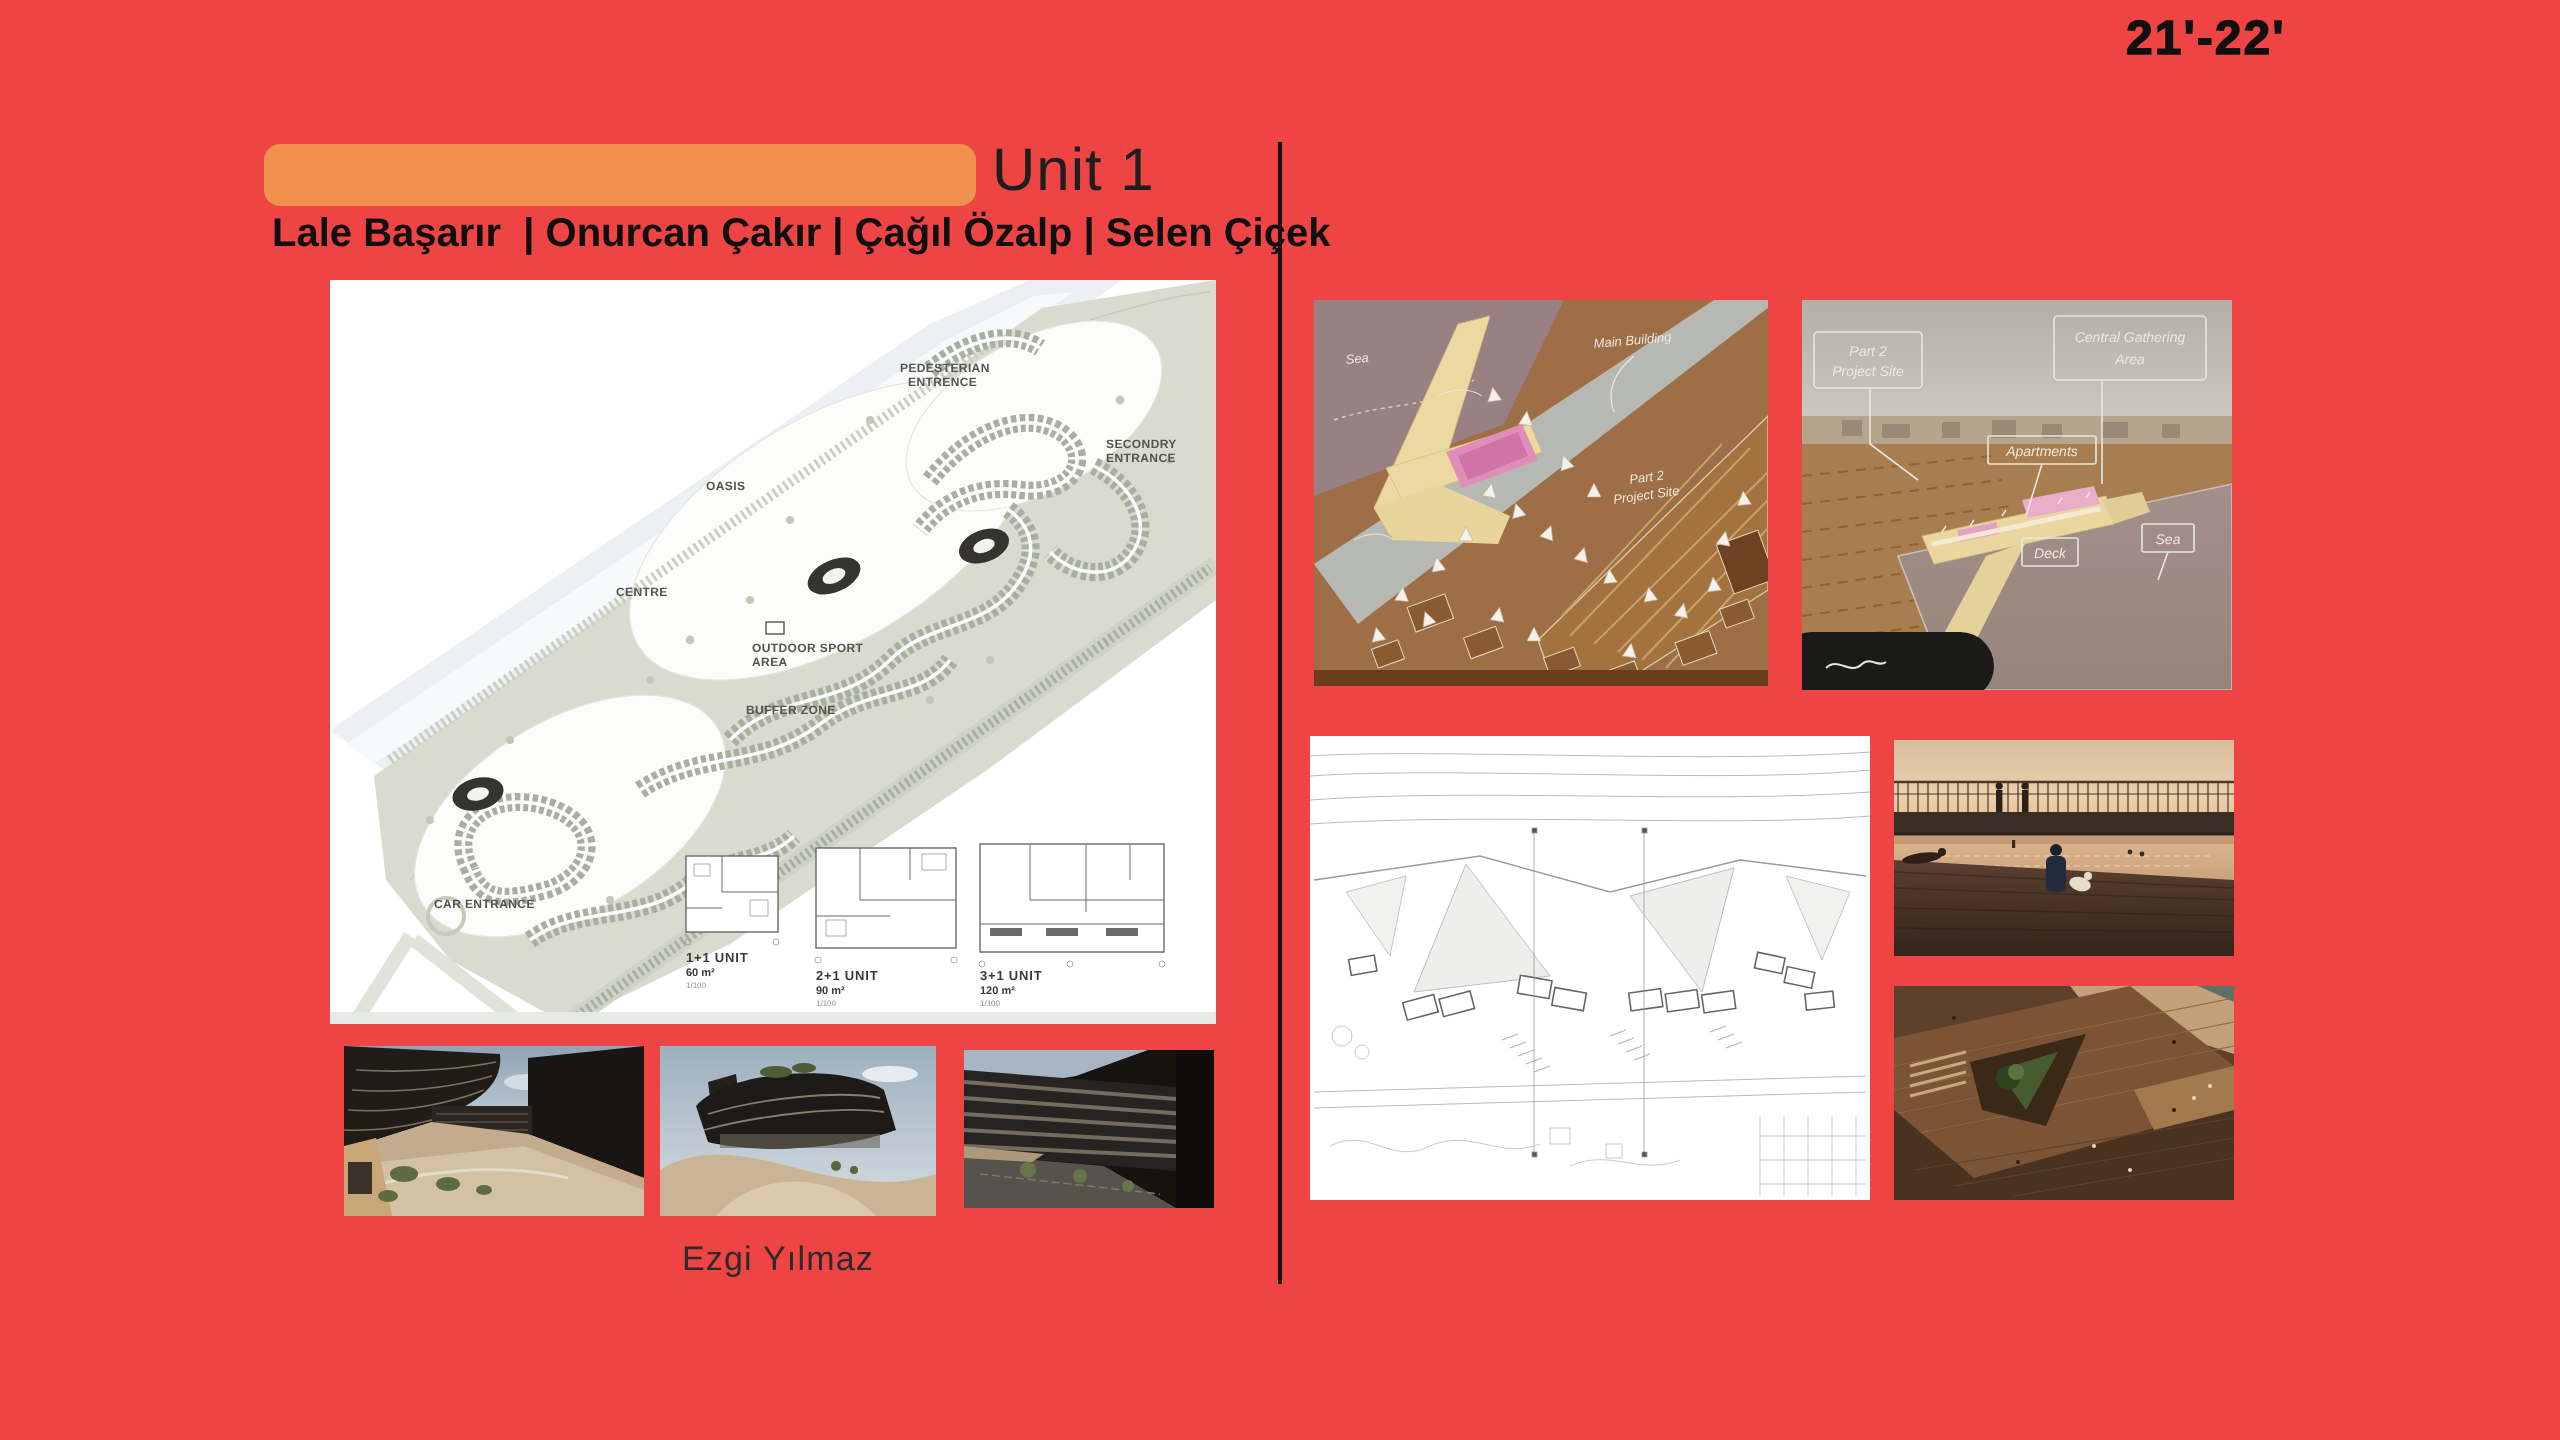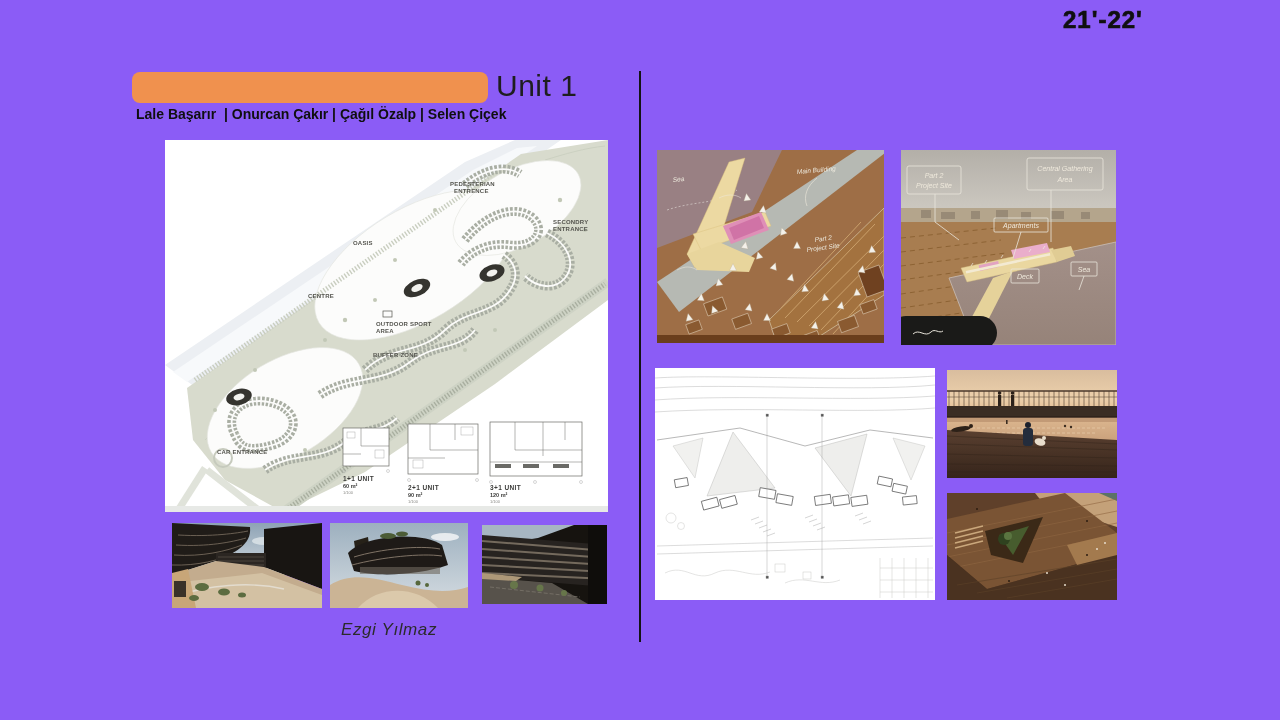--- a/index.html
+++ b/index.html
@@ -1,24 +1,24 @@
 <!DOCTYPE html>
 <html><head>
 <meta charset="utf-8">
 <style>
   html,body { margin:0; padding:0; background:#fff; font-family:"Liberation Sans",sans-serif; }
-  #slide { position:relative; width:1280px; height:720px; background:#8b5cf6; overflow:hidden; }
+  #slide { position:relative; width:1280px; height:720px; background:#ef4444; overflow:hidden; }
   .abs { position:absolute; }
   .year { left:1063px; top:6px; font-size:24px; font-weight:700; color:#101010; letter-spacing:1px; -webkit-text-stroke:0.7px #101010; }
   .banner { left:132px; top:72px; width:356px; height:31px; border-radius:8px; background:#F0914E; }
   .course { left:172px; top:34px; font-size:70px; line-height:1; font-weight:700; letter-spacing:-3px; color:#141414; -webkit-text-stroke:2.2px #141414; white-space:nowrap; }
   .unit { left:496px; top:71px; font-size:30px; line-height:1; font-weight:400; color:#1e1e1e; letter-spacing:0.5px; }
-  .instructors { left:136px; top:106px; font-size:14px; font-weight:700; color:#0f0f0f; white-space:pre; }
+  .instructors { left:136px; top:106px; font-size:20px; font-weight:700; color:#0f0f0f; white-space:pre; }
   .divider { left:639px; top:71px; width:2px; height:571px; background:#141414; }
-  .caption { width:250px; text-align:center; font-size:17px; font-style:italic; color:#2b2b2b; letter-spacing:0.6px; }
+  .caption { width:250px; text-align:center; font-size:17px; color:#2b2b2b; letter-spacing:0.6px; }
   .cap-left { left:264px; top:620px; }
   .cap-right { left:769px; top:620px; }
   svg { display:block; }
   .plabel { font-size:6px; font-weight:700; fill:#54544e; letter-spacing:0.2px; }
   .ulabel { font-size:6.5px; font-weight:700; fill:#3a3a38; letter-spacing:0.4px; }
   .uarea  { font-size:5.5px; font-weight:700; fill:#3a3a38; }
   .uscale { font-size:4px; fill:#8a8a86; }
   .hand  { font-size:7px; font-style:italic; fill:#efe9dc; }
   .hand2 { font-size:6.5px; font-style:italic; fill:#ece8dc; }
 </style>

